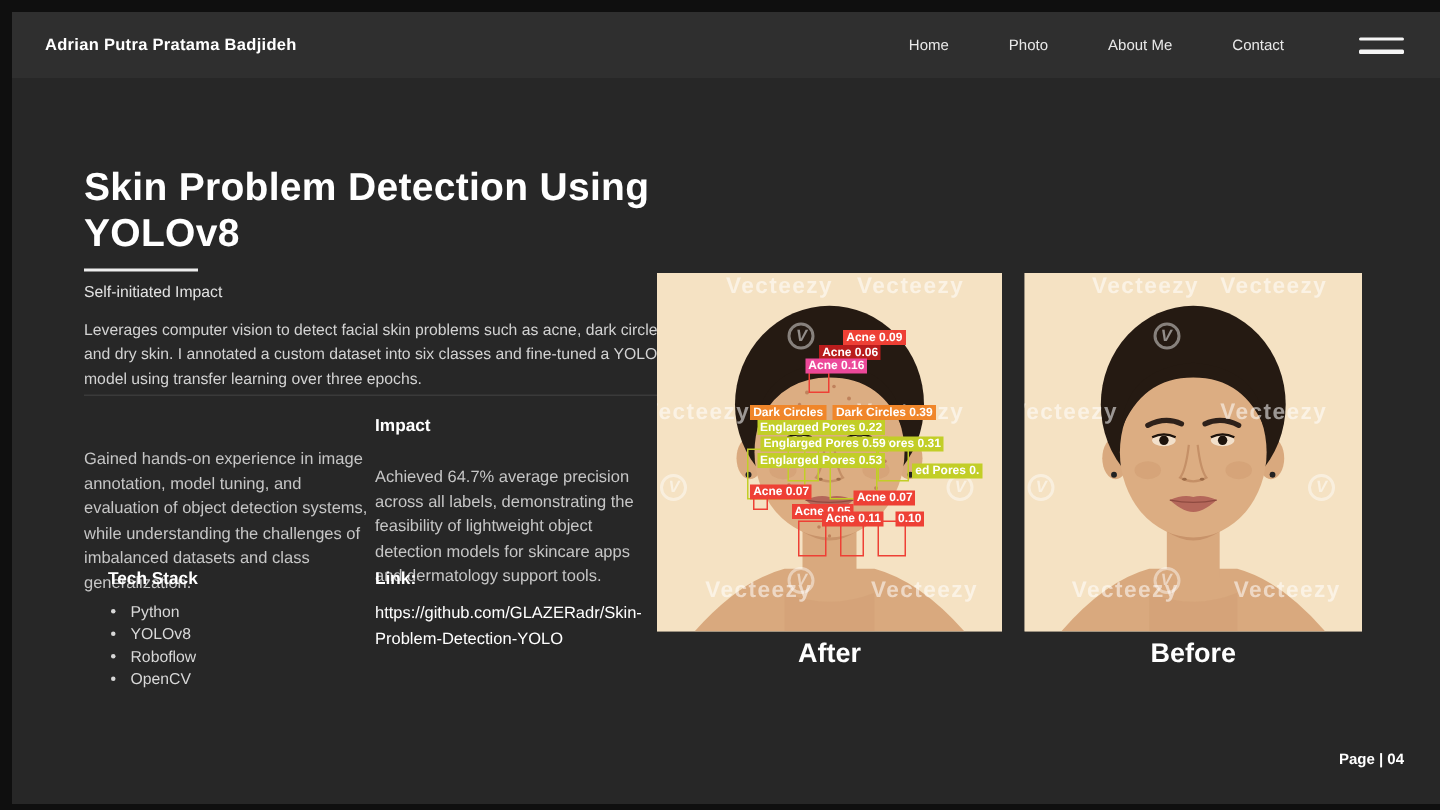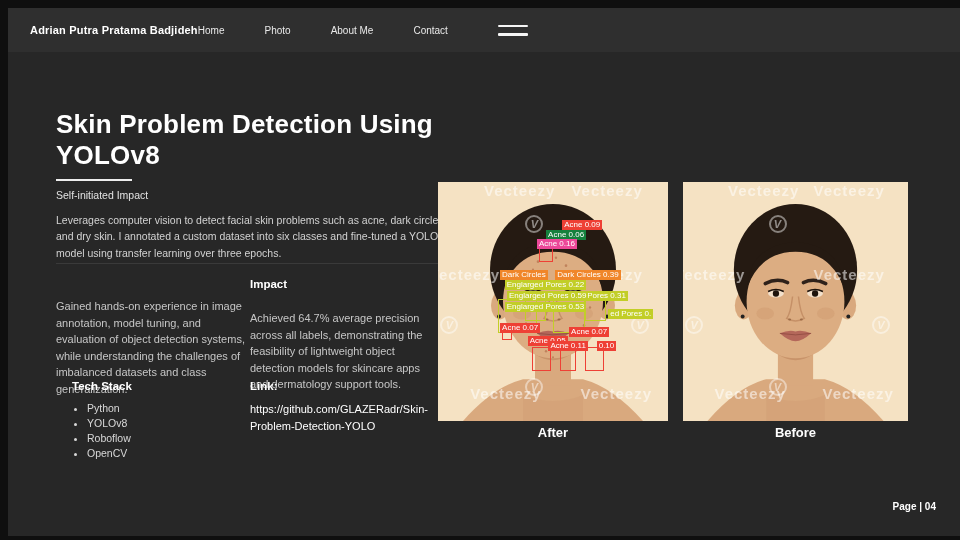--- a/index.html
+++ b/index.html
@@ -2,21 +2,21 @@
 <html><head>
 <meta charset="utf-8">
 <style>
   * { margin:0; padding:0; box-sizing:border-box; }
   html,body { width:960px; height:540px; }
   body { font-family:"Liberation Sans","DejaVu Sans",sans-serif; background:#0f0f0f; overflow:hidden; }
   .page { position:relative; width:960px; height:540px; background:#0f0f0f; }
 
   
   .header { position:absolute; left:8px; top:8px; width:952px; height:44px; background:#2f2f2f;
-            display:flex; align-items:center; padding:0 24px 0 22px; }
+            display:flex; align-items:center; justify-content:space-between; padding:0 24px 0 22px; }
   .brand { font-size:11px; font-weight:bold; color:#ffffff; letter-spacing:0.2px; }
   .nav { display:flex; align-items:center; gap:40px; }
   .nav-item { font-size:10px; color:#e9e9e9; cursor:pointer; }
   .menu-icon { width:30px; height:11px; display:flex; flex-direction:column; justify-content:space-between; margin-left:10px; cursor:pointer; }
   .menu-icon span { display:block; height:2.6px; background:#f5f5f5; border-radius:1px; }
 
   
   .content { position:absolute; left:8px; top:52px; width:952px; height:484px; background:#272727; }
   .content > * { position:absolute; }
 
@@ -37,27 +37,27 @@
   .linkbox { left:242px; top:328px; width:178px; }
   .linkbox .url { display:block; margin-top:7px; font-size:11px; line-height:1.5; color:#ffffff; word-break:break-all; text-decoration:none; cursor:pointer; }
 
   
   .shot { top:130px; height:239px; overflow:hidden; background:#f5e2c3; }
   .shot-after { left:430px; width:230px; }
   .shot-before { left:675px; width:225px; }
   .shot svg { position:absolute; left:0; top:0; width:100%; height:100%; }
   .overlay { position:absolute; left:0; top:0; width:100%; height:100%; }
   .det-box { position:absolute; border:1.5px solid; }
-  .det-label { position:absolute; color:#fff; font-size:8px; font-weight:normal; line-height:10px; padding:0 2px; white-space:nowrap; }
+  .det-label { position:absolute; color:#fff; font-size:8px; font-weight:bold; line-height:10px; padding:0 2px; white-space:nowrap; }
   .wm-text { position:absolute; color:rgba(255,255,255,0.55); font-size:15px; font-weight:bold; letter-spacing:1px; pointer-events:none; }
   .wm-logo { position:absolute; width:18px; height:18px; border:2px solid rgba(255,255,255,0.45); border-radius:50%;
              color:rgba(255,255,255,0.5); font-size:11px; font-style:italic; font-weight:bold;
              display:flex; align-items:center; justify-content:center; pointer-events:none; }
 
-  .caption { top:373px; text-align:center; font-size:13px; font-weight:bold; color:#ffffff; }
+  .caption { top:373px; text-align:center; font-size:18px; font-weight:bold; color:#ffffff; }
   .caption-after { left:430px; width:230px; }
   .caption-before { left:675px; width:225px;text-align:center; }
 
   .pagenum { right:24px; top:449px; font-size:10px; font-weight:bold; color:#ffffff; }
 </style>
 </head>
 <body>
 
 <div class="page">
 
@@ -167,21 +167,21 @@
           <div class="det-box" style="left: 44%; top: 27.5%; width: 6%; height: 6%; border-color: rgb(238, 64, 53);"></div>
           <div class="det-box" style="left: 26%; top: 49%; width: 17%; height: 14%; border-color: rgb(194, 206, 39);"></div>
           <div class="det-box" style="left: 38%; top: 48%; width: 9%; height: 10%; border-color: rgb(194, 206, 39);"></div>
           <div class="det-box" style="left: 50%; top: 49%; width: 14%; height: 14%; border-color: rgb(194, 206, 39);"></div>
           <div class="det-box" style="left: 64%; top: 48%; width: 9%; height: 10%; border-color: rgb(194, 206, 39);"></div>
           <div class="det-box" style="left: 28%; top: 62%; width: 4%; height: 4%; border-color: rgb(238, 64, 53);"></div>
           <div class="det-box" style="left: 41%; top: 69%; width: 8%; height: 10%; border-color: rgb(238, 64, 53);"></div>
           <div class="det-box" style="left: 53%; top: 70%; width: 7%; height: 9%; border-color: rgb(238, 64, 53);"></div>
           <div class="det-box" style="left: 64%; top: 69%; width: 8%; height: 10%; border-color: rgb(238, 64, 53);"></div>
           <div class="det-label" style="left: 54%; top: 16%; background: rgb(238, 64, 53);">Acne 0.09</div>
-          <div class="det-label" style="left: 47%; top: 20%; background: #15803d; text-align: center;">Acne 0.06</div>
+          <div class="det-label" style="left: 47%; top: 20%; background: #b91c1c; text-align: center;">Acne 0.06</div>
           <div class="det-label" style="left: 43%; top: 24%; background: #ec4899;">Acne 0.16</div>
           <div class="det-label" style="left: 27%; top: 37%; background: rgb(240, 134, 42);">Dark Circles</div>
           <div class="det-label" style="left: 51%; top: 37%; background: rgb(240, 134, 42);">Dark Circles 0.39</div>
           <div class="det-label" style="left: 74%; top: 41%; background: rgb(194, 206, 39); margin-top: 29px;">ed Pores 0.</div>
           <div class="det-label" style="left: 29%; top: 41%; background: rgb(194, 206, 39);">Englarged Pores 0.22</div>
           <div class="det-label" style="left: 64%; top: 45.5%; background: rgb(194, 206, 39);">Pores 0.31</div>
           <div class="det-label" style="left: 30%; top: 45.5%; background: rgb(194, 206, 39);">Englarged Pores 0.59</div>
           <div class="det-label" style="left: 29%; top: 50%; background: rgb(194, 206, 39);">Englarged Pores 0.53</div>
           <div class="det-label" style="left: 27%; top: 59%; background: rgb(238, 64, 53);">Acne 0.07</div>
           <div class="det-label" style="left: 57%; top: 60.5%; background: rgb(238, 64, 53);">Acne 0.07</div>

